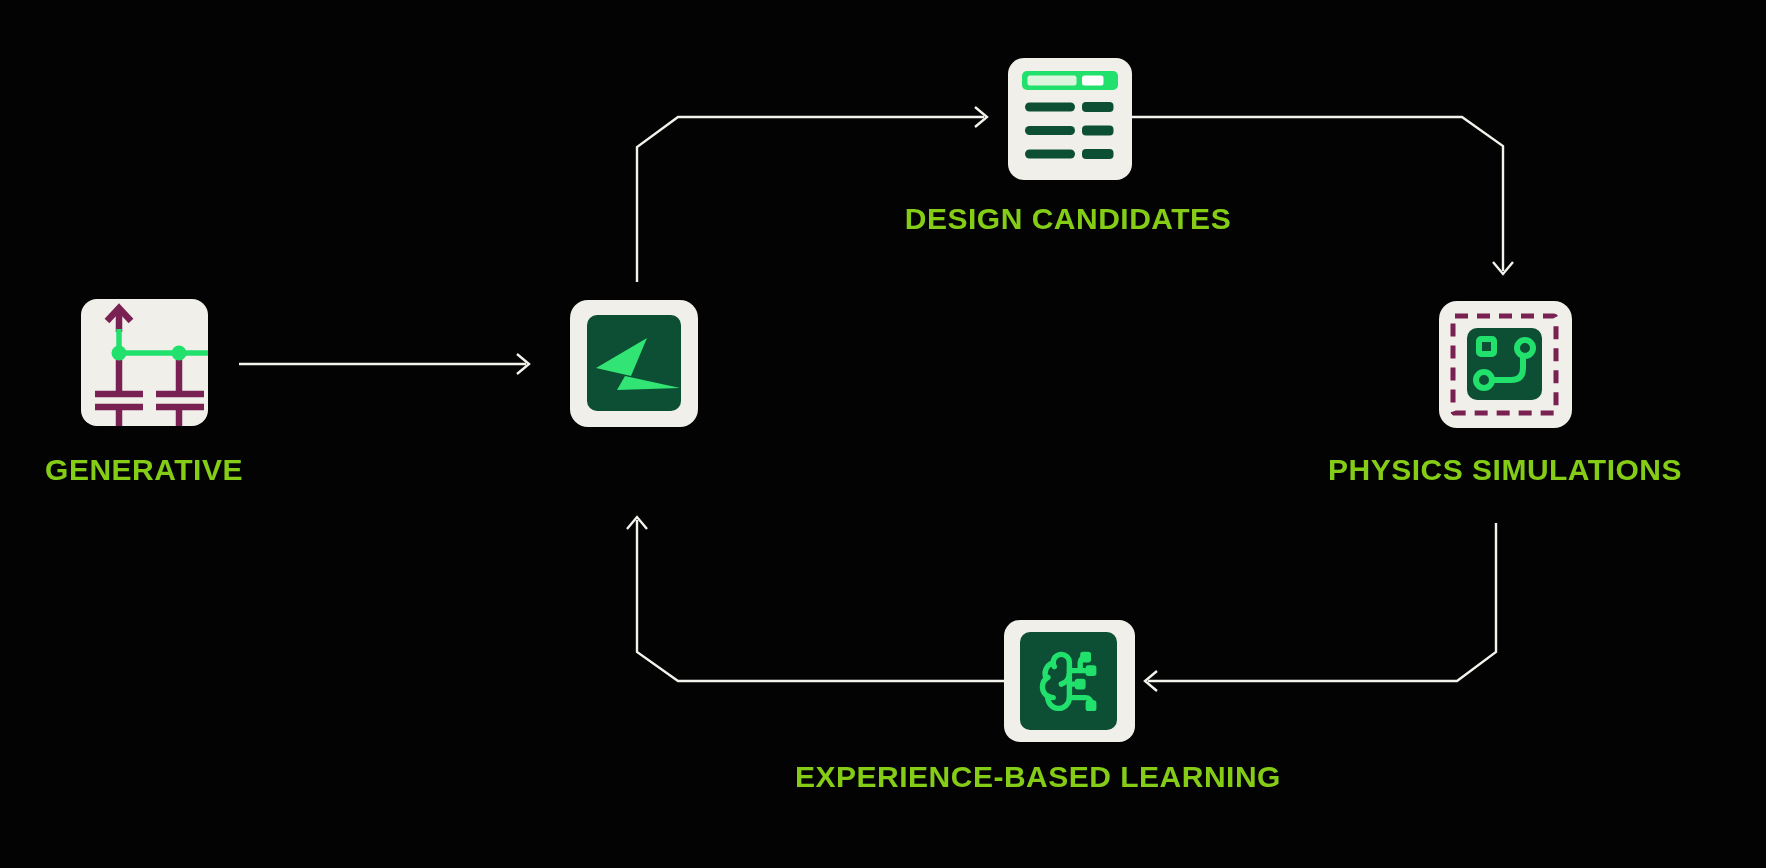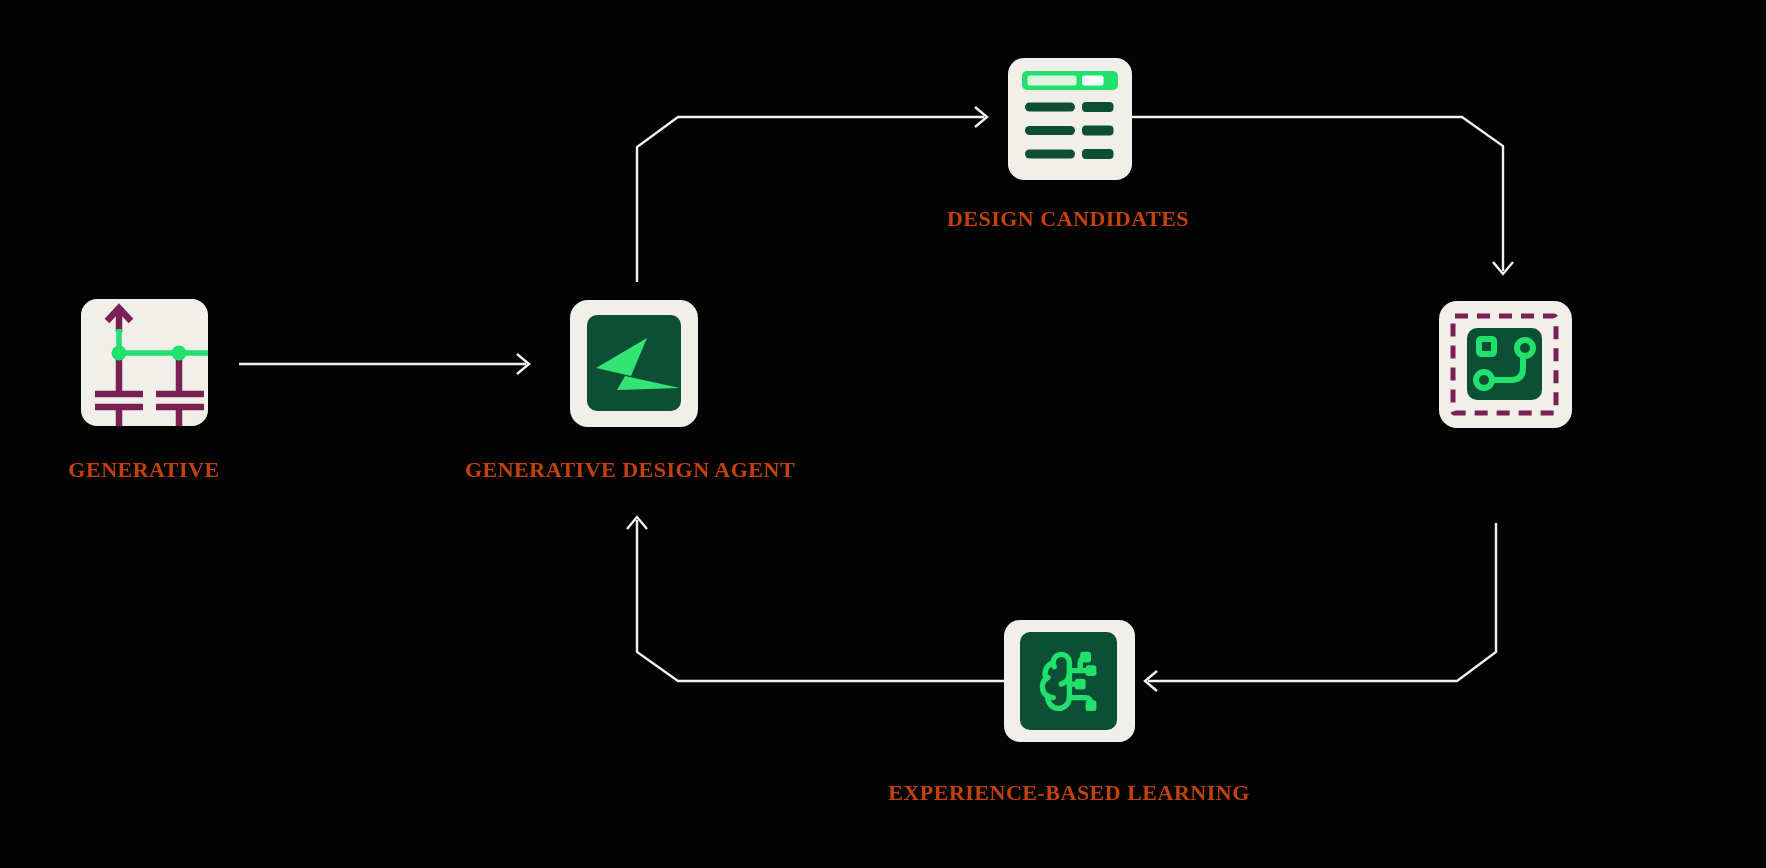--- a/index.html
+++ b/index.html
@@ -23,25 +23,25 @@
   .node {
     position: absolute;
   }
   .node-icon {
     display: block;
   }
   .node-label {
     position: absolute;
     transform: translate(-50%, -50%);
     white-space: nowrap;
-    color: #c2410c;
-    font-size: 22px;
+    color: #84cc16;
+    font-size: 30px;
     font-weight: 700;
     letter-spacing: 0.5px;
-    font-family: Liberation Serif, serif;
+    font-family: Liberation Sans, sans-serif;
   }
 </style>
 </head>
 <body>
 
 <div id="canvas">
 
   <svg class="arrow-layer" viewBox="0 0 1766 868" fill="none" stroke="#f4f2ec" stroke-width="2.4">
     <g>
       <path d="M239,364 H526"></path>
@@ -92,21 +92,20 @@
   <div class="node-label" style="left:144px; top:470px;">GENERATIVE</div>
 
   <div class="node" style="left:570px; top:300px;">
     <svg class="node-icon" width="128" height="127" viewBox="0 0 128 127">
       <rect x="0" y="0" width="128" height="127" rx="18" fill="#f0efe9"></rect>
       <rect x="17" y="15" width="94" height="96" rx="10" fill="#0c4f35"></rect>
       <polygon points="77,38 26,68 61,76" fill="#31e473"></polygon>
       <polygon points="55,76 47,90 110,88" fill="#31e473"></polygon>
     </svg>
   </div>
-  <div class="node-label" style="left:630px; top:470px;">GENERATIVE DESIGN AGENT</div>
 
   <div class="node" style="left:1008px; top:58px;">
     <svg class="node-icon" width="124" height="122" viewBox="0 0 124 122">
       <rect x="0" y="0" width="124" height="122" rx="16" fill="#f0efe9"></rect>
       <rect x="14" y="13" width="96" height="19" rx="5" fill="#22e06c"></rect>
       <rect x="19.5" y="17.5" width="49" height="10" rx="2.5" fill="#dcf6dd"></rect>
       <rect x="74" y="17.5" width="21.5" height="10" rx="2.5" fill="#ffffff"></rect>
       <g fill="#0c4f35">
         <rect x="17" y="44.5" width="50" height="9" rx="4.5"></rect>
         <rect x="74" y="44" width="31.5" height="10" rx="4"></rect>
@@ -125,20 +124,21 @@
       <rect x="14" y="15" width="103" height="97" rx="2" fill="none" stroke="#7a2153" stroke-width="5" stroke-dasharray="13 9"></rect>
       <rect x="28" y="27" width="75" height="72" rx="10" fill="#0c4f35"></rect>
       <g stroke="#22e06c" stroke-width="6" fill="none">
         <rect x="40" y="38" width="15" height="15" rx="2"></rect>
         <circle cx="86" cy="47" r="8"></circle>
         <circle cx="45" cy="79" r="8"></circle>
         <path d="M53,79 H72 Q84,79 84,67 V55"></path>
       </g>
     </svg>
   </div>
+  <div class="node-label" style="left:1505px; top:470px;">PHYSICS SIMULATIONS</div>
 
   <div class="node" style="left:1004px; top:620px;">
     <svg class="node-icon" width="131" height="122" viewBox="0 0 131 122">
       <rect x="0" y="0" width="131" height="122" rx="16" fill="#f0efe9"></rect>
       <rect x="16" y="12" width="97" height="98" rx="10" fill="#0c4f35"></rect>
       <g transform="translate(33,29) scale(2.7)" stroke="#22e06c" stroke-width="2" fill="none" stroke-linecap="round" stroke-linejoin="round">
         <path d="M12 5a3 3 0 1 0-5.997.125 4 4 0 0 0-2.526 5.77 4 4 0 0 0 .556 6.588A4 4 0 1 0 12 18Z"></path>
         <path d="M9 13a4.5 4.5 0 0 0 3-4"></path>
         <path d="M6.003 5.125A3 3 0 0 0 6.401 6.5"></path>
         <path d="M3.477 10.896a4 4 0 0 1 .585-.396"></path>
@@ -147,15 +147,15 @@
         <path d="M12 18h6a2 2 0 0 1 2 2v1"></path>
         <path d="M12 8h8"></path>
         <path d="M16 8V5a2 2 0 0 1 2-2"></path>
         <rect x="15" y="12" width="2" height="2"></rect>
         <rect x="17" y="2" width="2" height="2"></rect>
         <rect x="19" y="20" width="2" height="2"></rect>
         <rect x="19" y="7" width="2" height="2"></rect>
       </g>
     </svg>
   </div>
-  <div class="node-label" style="left:1069px; top:777px;margin-top:16px;">EXPERIENCE-BASED LEARNING</div>
+  <div class="node-label" style="left:1038px; top:777px;">EXPERIENCE-BASED LEARNING</div>
 
 </div>
 
 </body></html>

